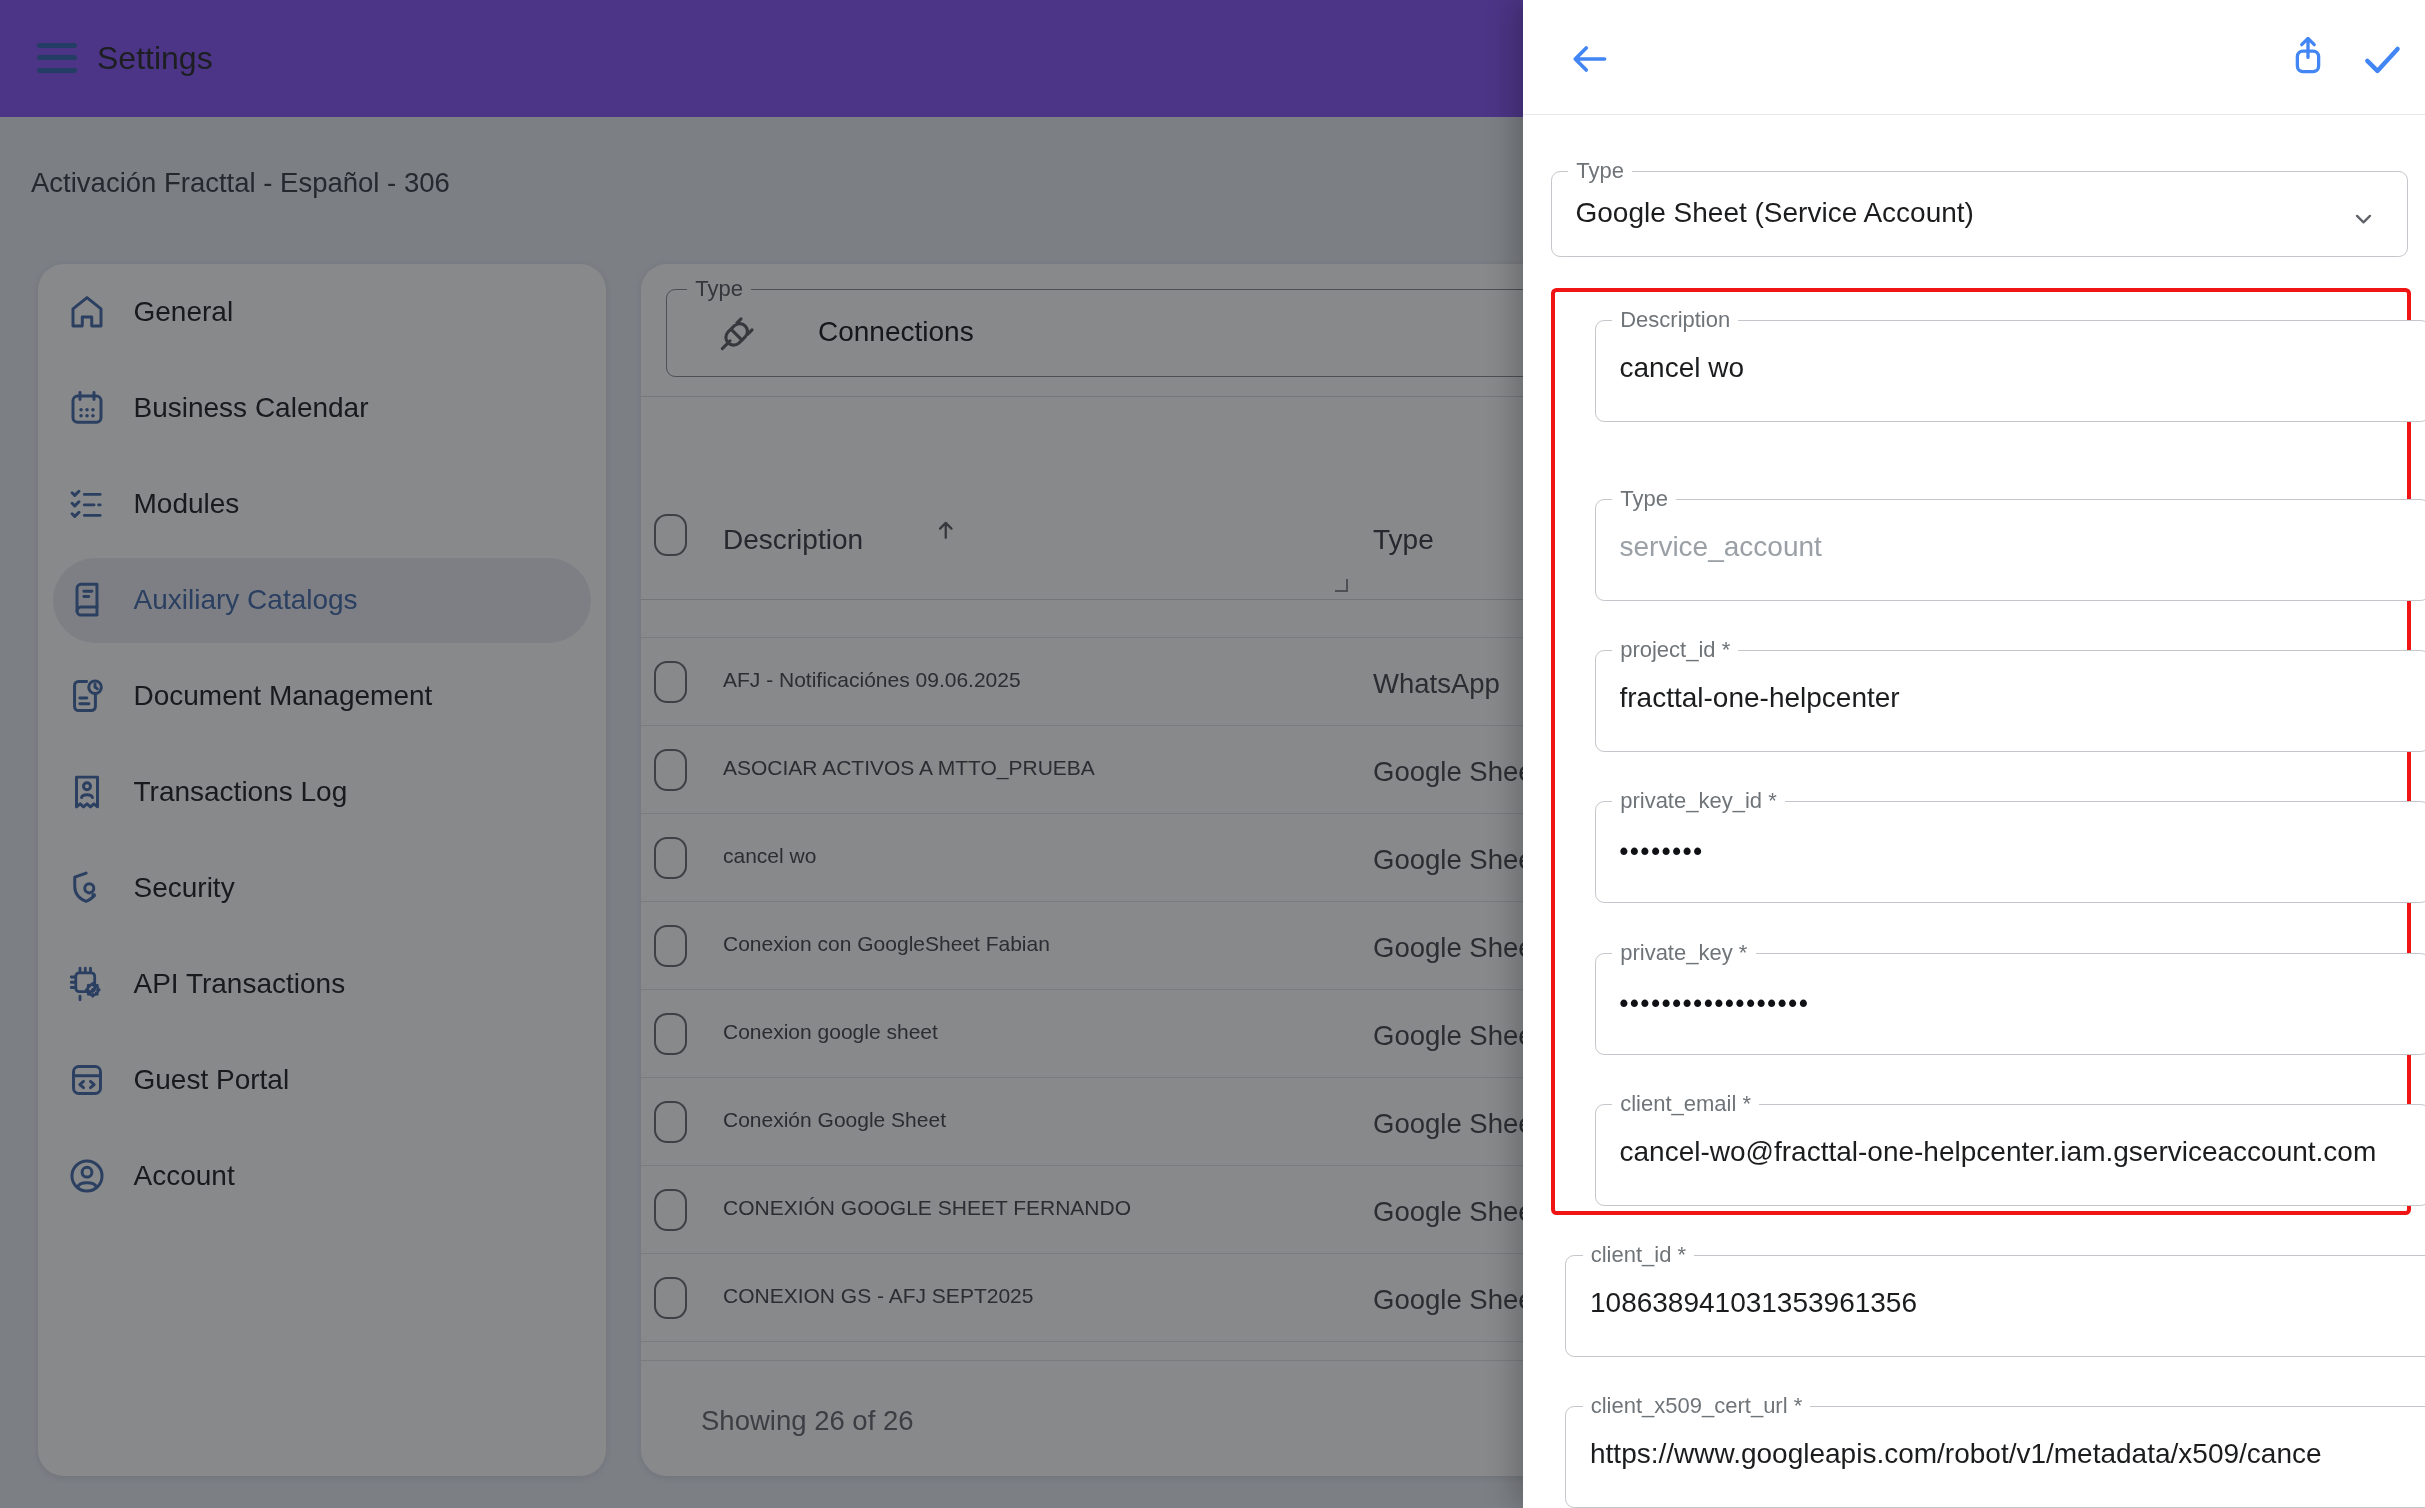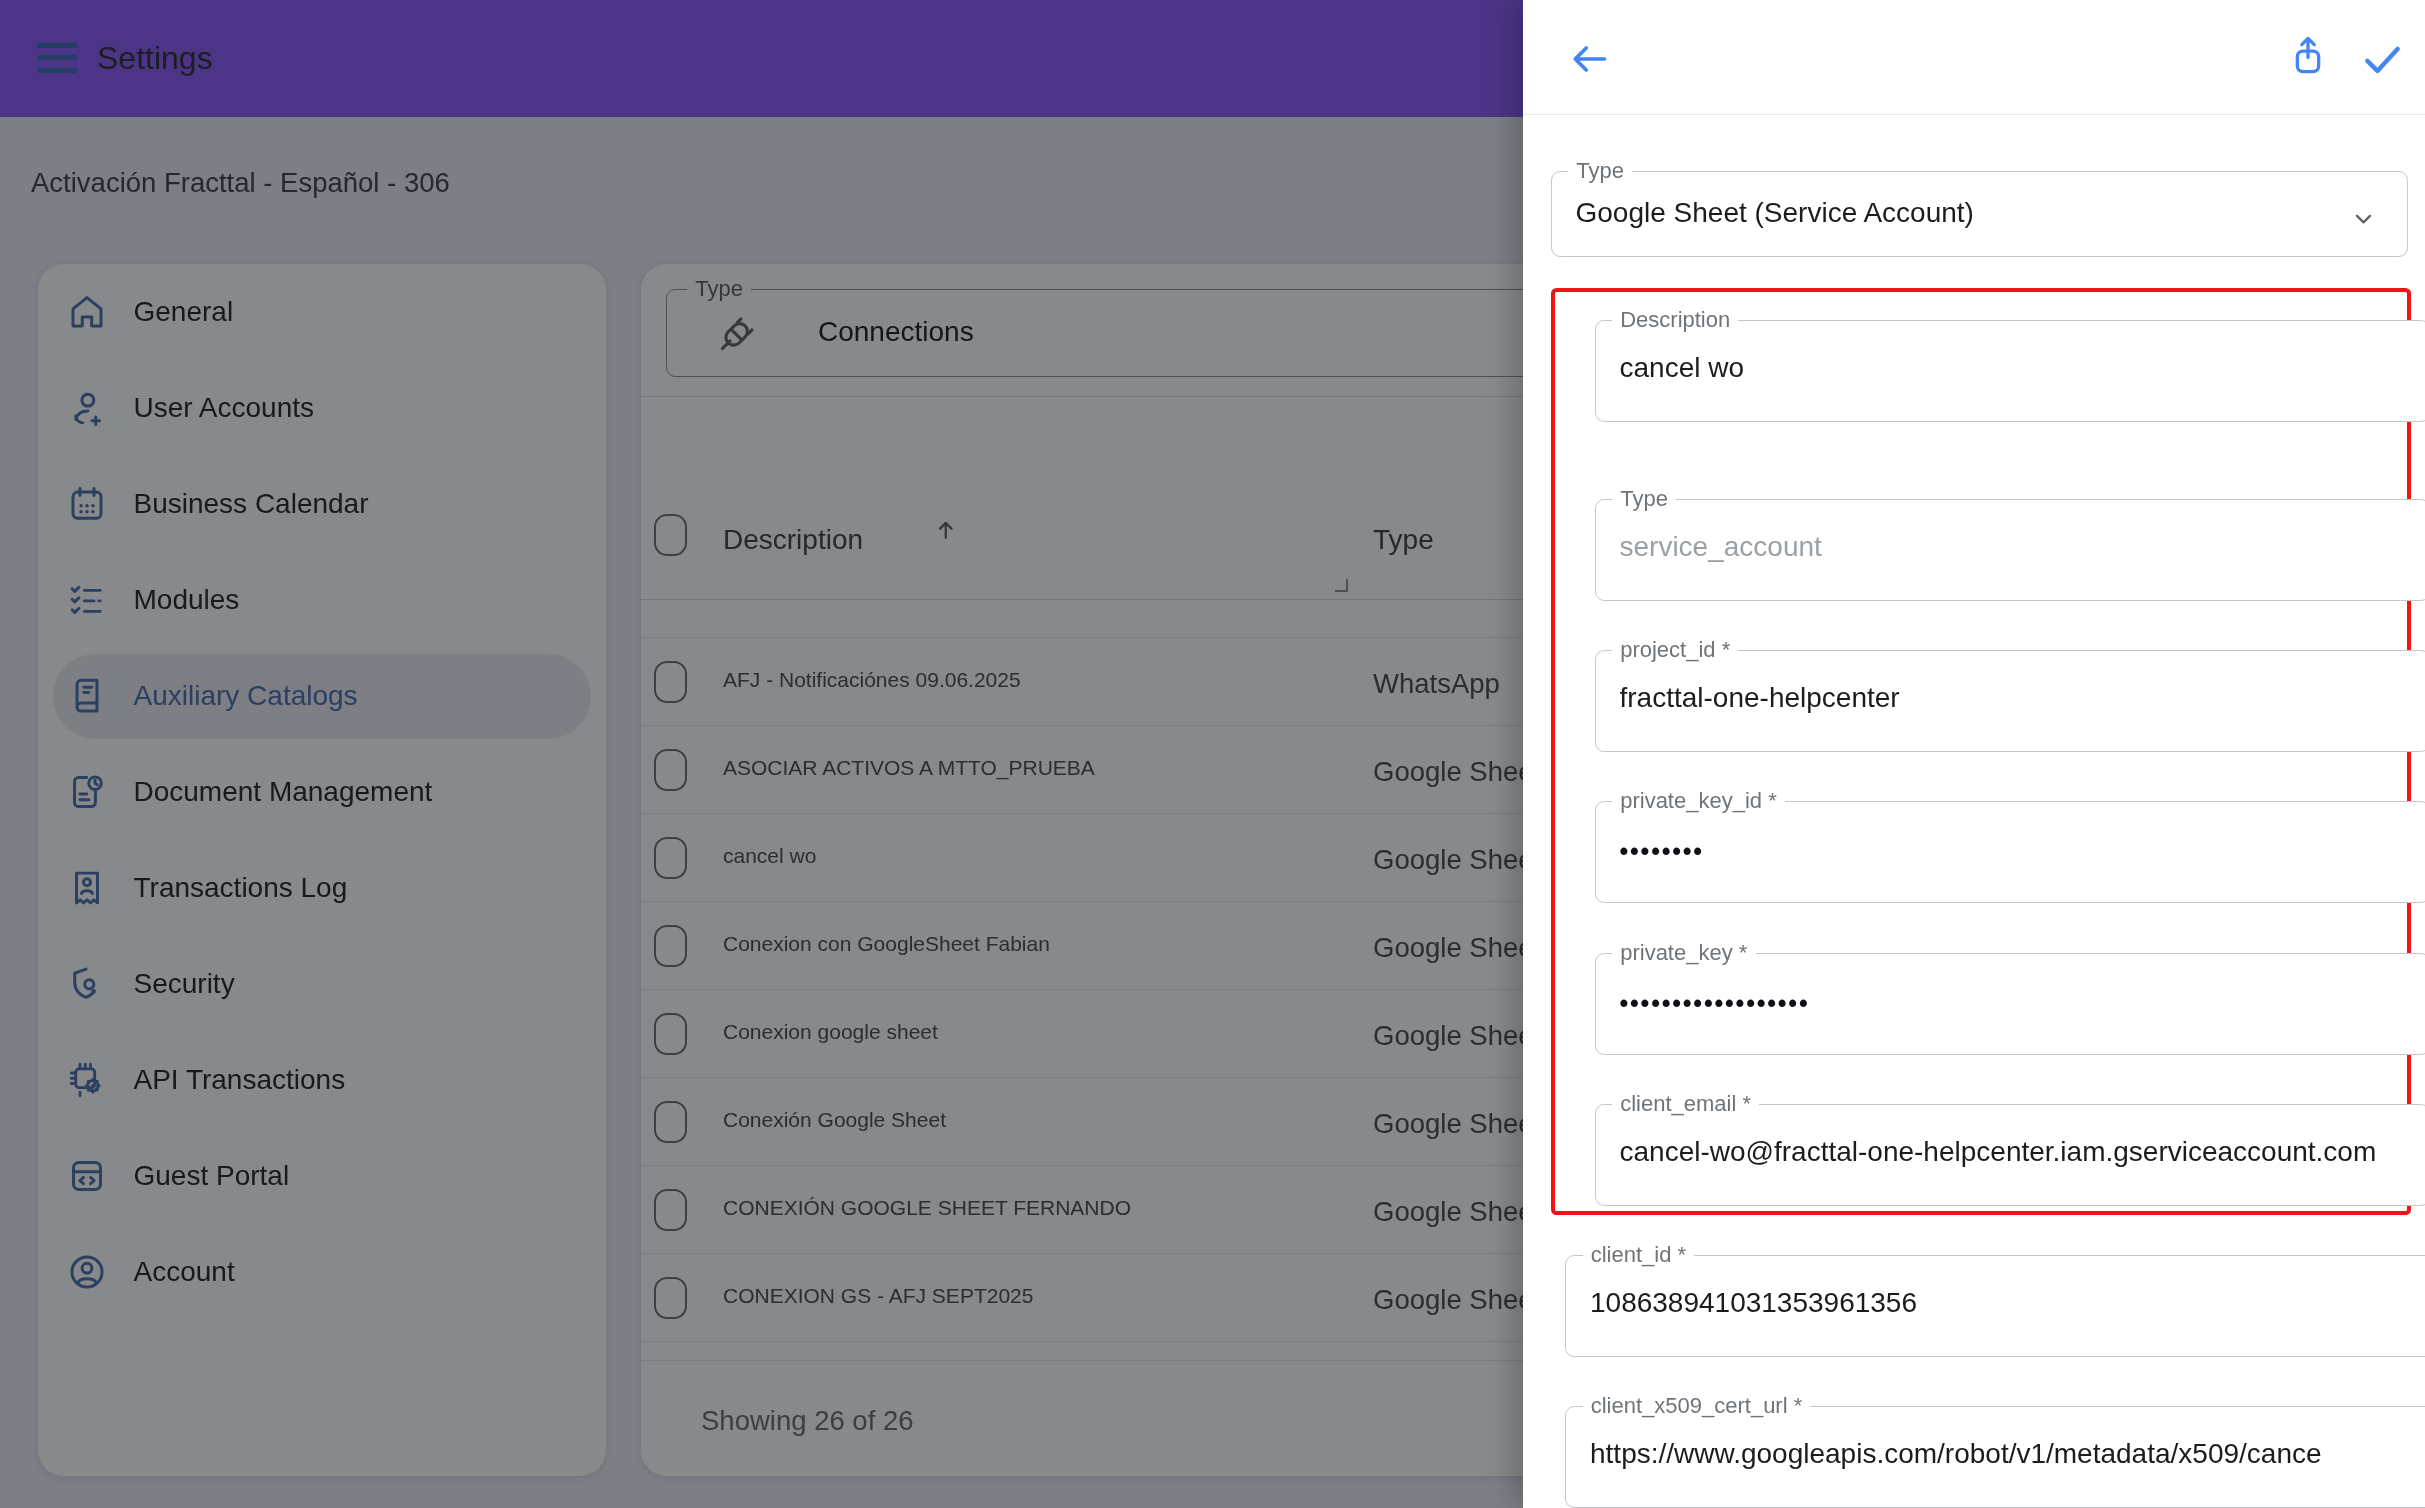--- a/index.html
+++ b/index.html
@@ -104,29 +104,20 @@
 
   <div class="sidebar card">
 
     <div class="nav-item">
       <svg viewBox="0 0 24 24" fill="none" stroke="currentColor" stroke-width="1.7" stroke-linecap="round" stroke-linejoin="round">
           <path d="M4 10.2 12 3.8l8 6.4V20h-5.3v-5.2H9.3V20H4z"></path>
         </svg>
       <span class="lbl">General</span>
     </div>
 
-    <div class="nav-item">
-      <svg viewBox="0 0 24 24" fill="none" stroke="currentColor" stroke-width="1.7" stroke-linecap="round" stroke-linejoin="round">
-          <circle cx="12.5" cy="7.5" r="3.4"></circle>
-          <path d="M5.6 18.6c.7-3.2 2.9-4.9 6.9-4.9"></path>
-          <path d="M5.5 16.5a4.6 4.6 0 0 0 4 4"></path>
-          <path d="M14.8 19.3h4.4M17 17.1v4.4"></path>
-        </svg>
-      <span class="lbl">User Accounts</span>
-    </div>
 
     <div class="nav-item">
       <svg viewBox="0 0 24 24" fill="none" stroke="currentColor" stroke-width="1.7" stroke-linecap="round" stroke-linejoin="round">
           <rect x="4" y="5.2" width="16" height="15" rx="2.6"></rect>
           <path d="M8 3.2v4M16 3.2v4"></path>
           <g fill="currentColor" stroke="none">
             <circle cx="8.6" cy="13" r="1"></circle>
             <circle cx="12" cy="13" r="1"></circle>
             <circle cx="15.4" cy="13" r="1"></circle>
             <circle cx="8.6" cy="16.4" r="1"></circle>

